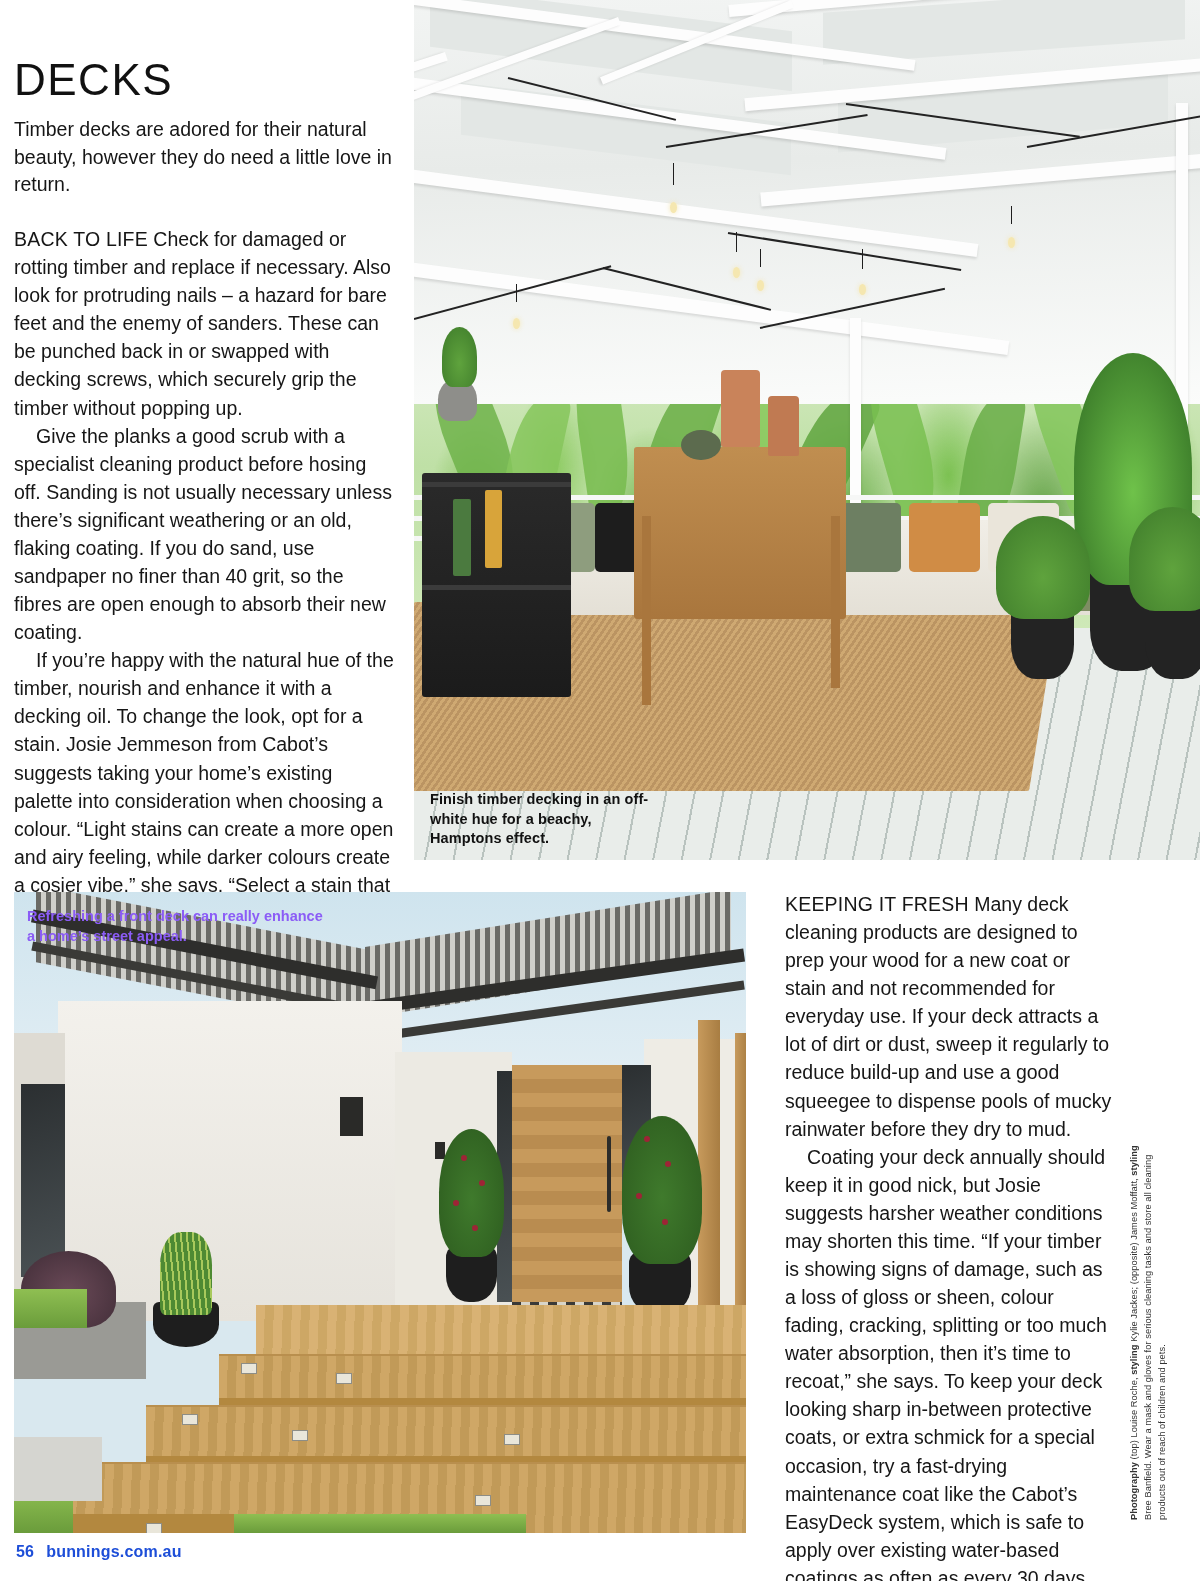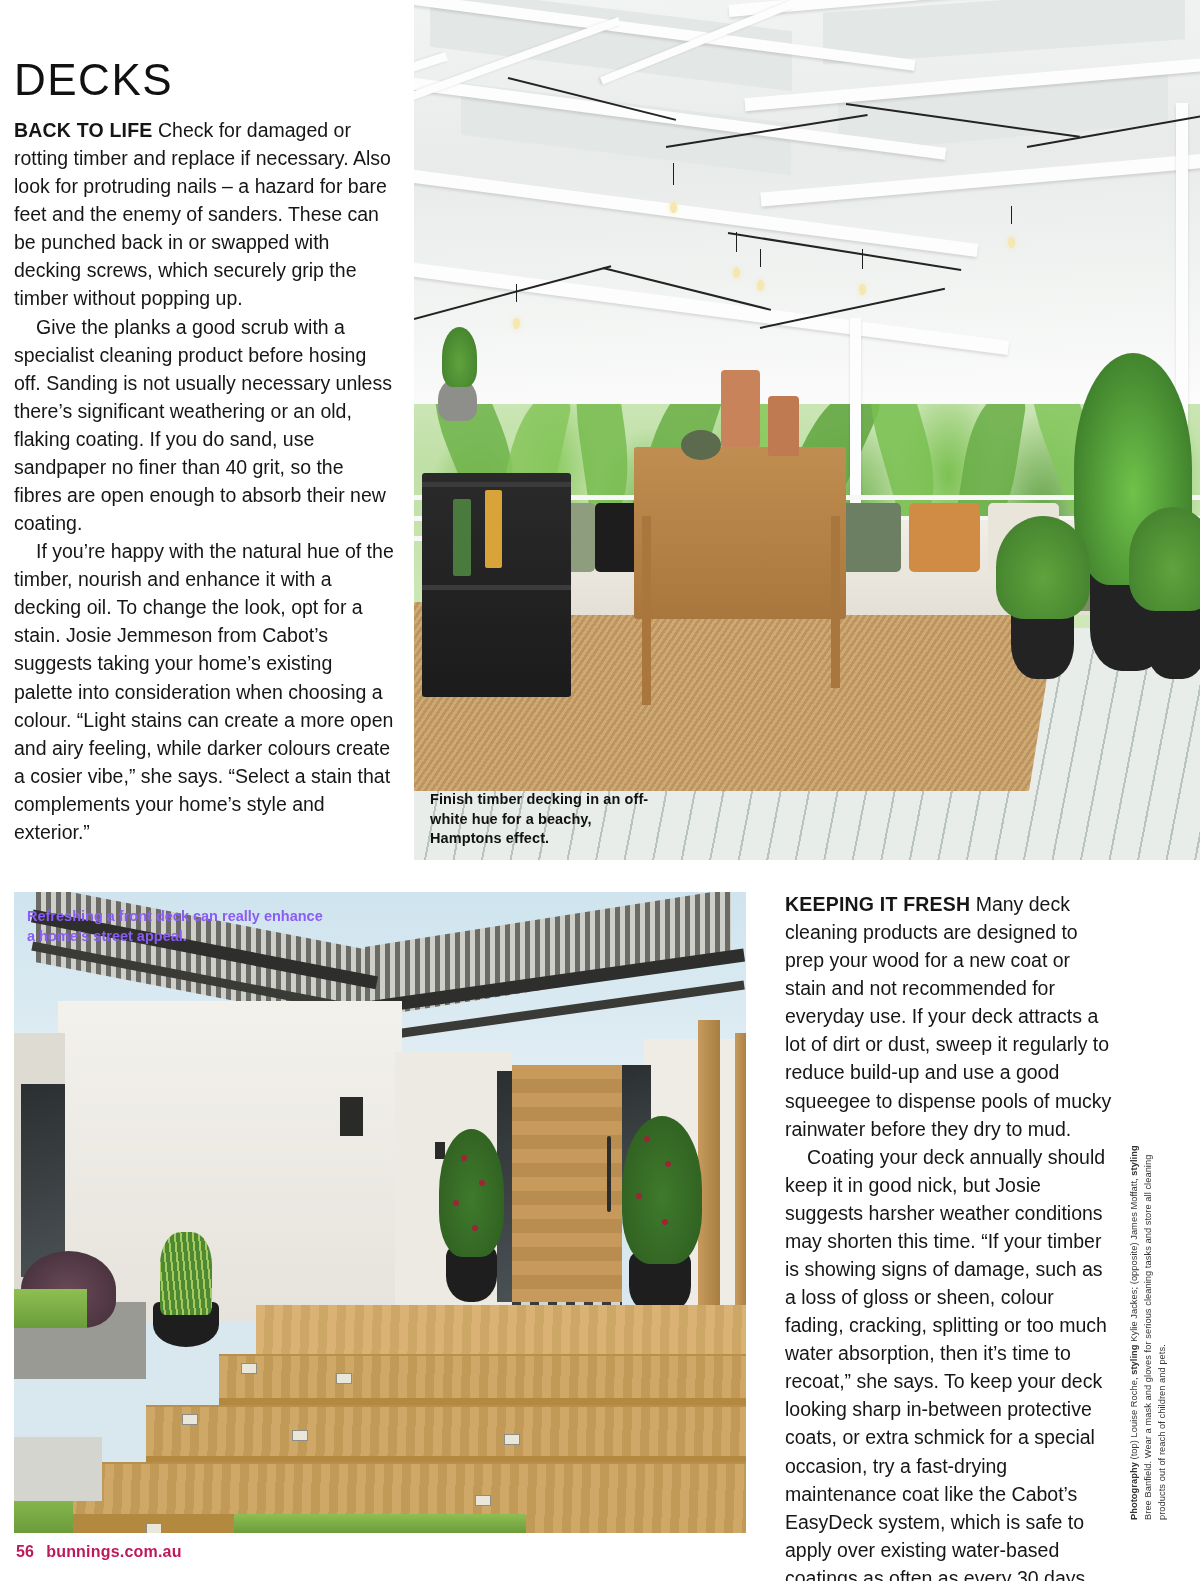--- a/index.html
+++ b/index.html
@@ -16,21 +16,21 @@
     font-size:44px;letter-spacing:1.5px;font-weight:400;
     line-height:1;margin:0 0 14px 0;color:#111;
   }
   .standfirst{
     font-size:19.5px;line-height:1.42;margin:0 0 26px 0;color:#161616;
   }
   .body-p{
     font-size:19.5px;line-height:1.44;margin:0;color:#161616;text-align:left;
   }
   .body-p + .body-p{text-indent:22px;}
-  .kicker{font-weight:700;letter-spacing:.2px;}
+  .kicker{font-weight:400;letter-spacing:.2px;}
 
   
   .img-top{
     position:absolute;left:414px;top:0;width:786px;height:860px;overflow:hidden;
     background:#cfe0d8;
   }
   .sky-fill{position:absolute;inset:0;background:#eef4ef;}
   
   .roof{position:absolute;left:0;top:0;width:100%;height:47%;
     background:linear-gradient(178deg,#f2f4f3 0%,#e8ebe9 40%,#fbfcfb 100%);}
@@ -125,31 +125,32 @@
     transform:rotate(-90deg);transform-origin:0 0;
     translate:0 390px;
     font-size:9.3px;line-height:1.5;color:#333;
     letter-spacing:.05px;
   }
   .credit b{font-weight:700;}
 
   
   .footer{
     position:absolute;left:16px;top:1543px;
-    font-size:16px;font-weight:700;letter-spacing:.2px;color:#be185d;
+    font-size:16px;font-weight:700;letter-spacing:.2px;color:#1d4ed8;
   }
   .footer .pg{margin-right:12px;}
 </style>
 </head>
 <body>
 
 <div class="page">
 
   <div class="left-col">
     <h1 class="headline">DECKS</h1>
+    <p class="standfirst">Timber decks are adored for their natural beauty, however they do need a little love in return.</p>
 
     <p class="body-p"><span class="kicker">BACK TO LIFE</span><span> Check for damaged or rotting timber and replace if necessary. Also look for protruding nails – a hazard for bare feet and the enemy of sanders. These can be punched back in or swapped with decking screws, which securely grip the timber without popping up.</span></p>
     <p class="body-p">Give the planks a good scrub with a specialist cleaning product before hosing off. Sanding is not usually necessary unless there’s significant weathering or an old, flaking coating. If you do sand, use sandpaper no finer than 40 grit, so the fibres are open enough to absorb their new coating.</p>
     <p class="body-p">If you’re happy with the natural hue of the timber, nourish and enhance it with a decking oil. To change the look, opt for a stain. Josie Jemmeson from Cabot’s suggests taking your home’s existing palette into consideration when choosing a colour. “Light stains can create a more open and airy feeling, while darker colours create a cosier vibe,” she says. “Select a stain that complements your home’s style and exterior.”</p>
   </div>
 
   <div class="img-top">
     <div class="sky-fill"></div>
 
     <div class="foliage"></div>

